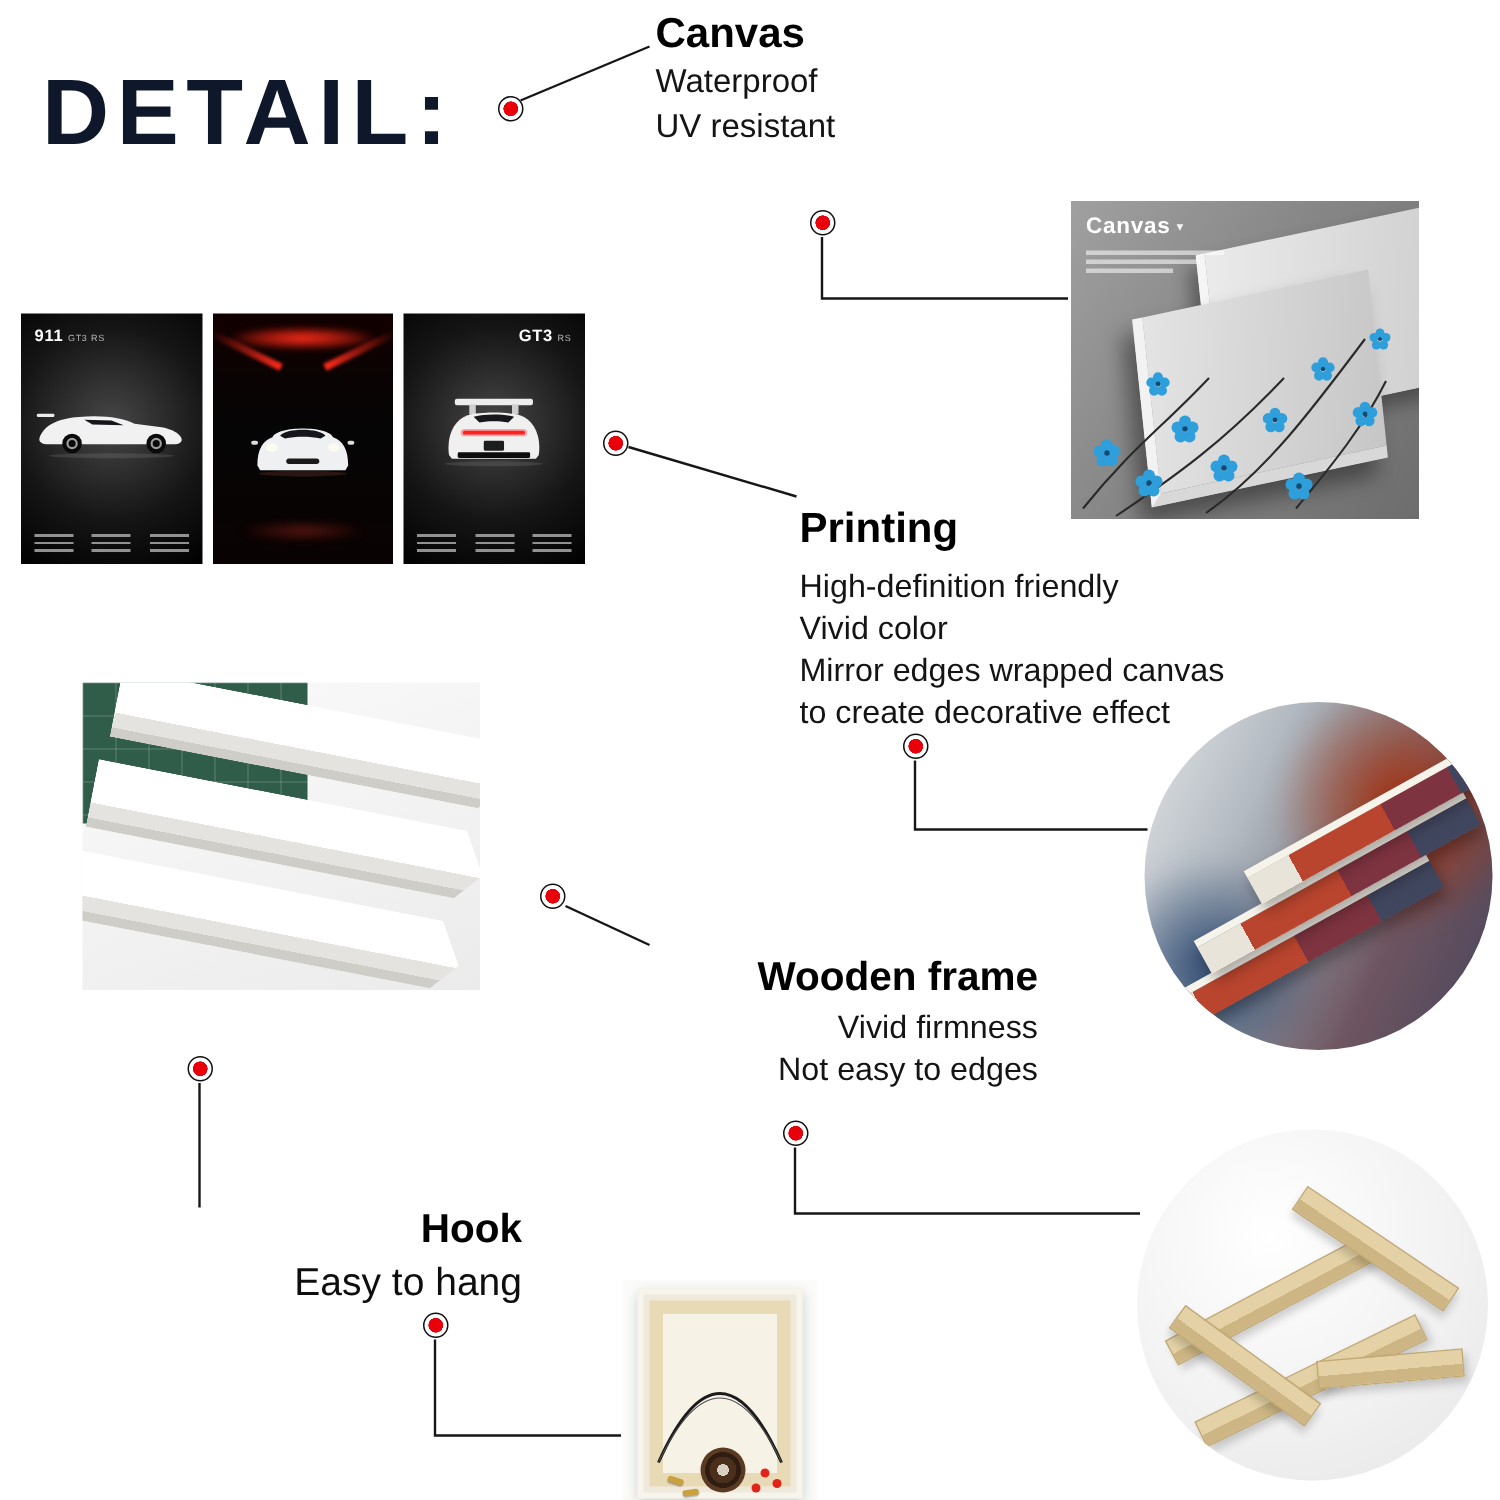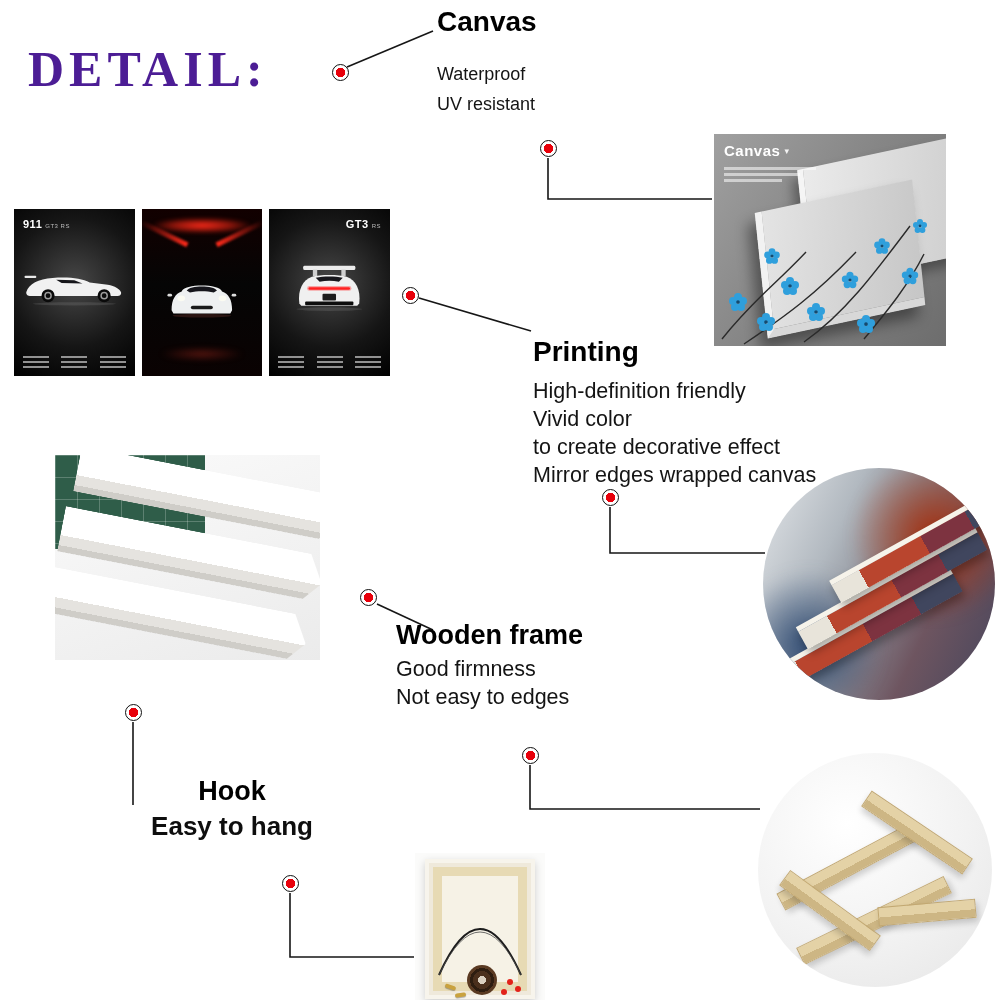--- a/index.html
+++ b/index.html
@@ -1,41 +1,41 @@
 <!DOCTYPE html>
 <html style="--c-marker: #e8000b; --c-connector: #161616; --c-wood: #e4d2a6; --c-flower: #2f9fdc; --c-poster_red: #ff2a1a;"><head>
 <meta charset="utf-8">
 <style>
   *{margin:0;padding:0;box-sizing:border-box}
   html,body{background:#fff}
   .page{position:relative;width:1000px;height:1000px;background:#fff;overflow:hidden;
         font-family:"Liberation Sans",sans-serif;color:#0e0e0e}
 
   
-  .title{position:absolute;left:28px;top:40px;font-family:Liberation Serif, serif;
-         font-size:50px;font-weight:700;letter-spacing:5px;color:#4c1d95}
+  .title{position:absolute;left:28px;top:40px;font-family:Liberation Sans, sans-serif;
+         font-size:62px;font-weight:700;letter-spacing:5px;color:#0f172a}
 
   
   .connectors{position:absolute;inset:0;width:1000px;height:1000px;pointer-events:none}
   .connectors polyline{fill:none;stroke:var(--c-connector,#161616);stroke-width:1.6}
   .marker{position:absolute;width:17px;height:17px;border:1.7px solid #101010;border-radius:50%;
           background:radial-gradient(circle at 50% 50%,var(--c-marker,#e8000b) 0 4.8px,#fff 5px)}
 
   
   .sec-heading{font-size:28px;font-weight:700;color:#000;line-height:1.15}
-  .sec-lines{margin-top:21px;font-size:18px;line-height:30px;color:#141414}
+  .sec-lines{margin-top:1px;font-size:22px;line-height:30px;color:#141414}
   .sec-canvas{position:absolute;left:437px;top:6px}
   .sec-printing{position:absolute;left:533px;top:336px}
   .sec-printing .sec-lines{font-size:21.5px;line-height:28px;margin-top:9px}
-  .sec-wood{position:absolute;left:396px;top:620px;width:296px;text-align:left}
+  .sec-wood{position:absolute;left:396px;top:636px;width:296px;text-align:right}
   .sec-wood .sec-heading{font-size:27px}
   .sec-wood .sec-lines{font-size:21.5px;line-height:28px;margin-top:4px}
-  .sec-hook{position:absolute;left:116px;top:776px;width:232px;text-align:center}
+  .sec-hook{position:absolute;left:116px;top:804px;width:232px;text-align:right}
   .sec-hook .sec-heading{font-size:27px}
-  .sec-hook .sub{font-size:26px;font-weight:700;margin-top:4px}
+  .sec-hook .sub{font-size:26px;font-weight:400;margin-top:4px}
 
   
   .triptych{position:absolute;left:14px;top:209px;width:376px;height:167px;display:flex;gap:7px}
   .panel{position:relative;flex:1;background:#060606;overflow:hidden}
   .panel.glow{background:radial-gradient(circle at 50% 44%,#474747 0%,#151515 58%,#000 100%)}
   .p-head{position:absolute;top:9px;left:9px;color:#fff;display:flex;gap:3px;align-items:baseline}
   .p-head.right{left:auto;right:9px}
   .p-model{font-size:11px;font-weight:700;letter-spacing:.5px}
   .p-trim{font-size:6px;color:#b9b9b9;letter-spacing:.5px}
   .car{position:absolute;left:5%;width:90%;top:33%}
@@ -153,29 +153,29 @@
       <div>Waterproof</div>
       <div>UV resistant</div>
     </div>
   </section>
 
   <section class="sec-printing">
     <div class="sec-heading">Printing</div>
     <div class="sec-lines">
       <div>High-definition friendly</div>
       <div>Vivid color</div>
+      <div>Mirror edges wrapped canvas</div>
       <div>to create decorative effect</div>
-      <div>Mirror edges wrapped canvas</div>
     </div>
   </section>
 
   <section class="sec-wood">
     <div class="sec-heading">Wooden frame</div>
     <div class="sec-lines">
-      <div>Good firmness</div>
+      <div>Vivid firmness</div>
       <div>Not easy to edges</div>
     </div>
   </section>
 
   <section class="sec-hook">
     <div class="sec-heading">Hook</div>
     <div class="sub">Easy to hang</div>
   </section>
 
   <div class="triptych">

